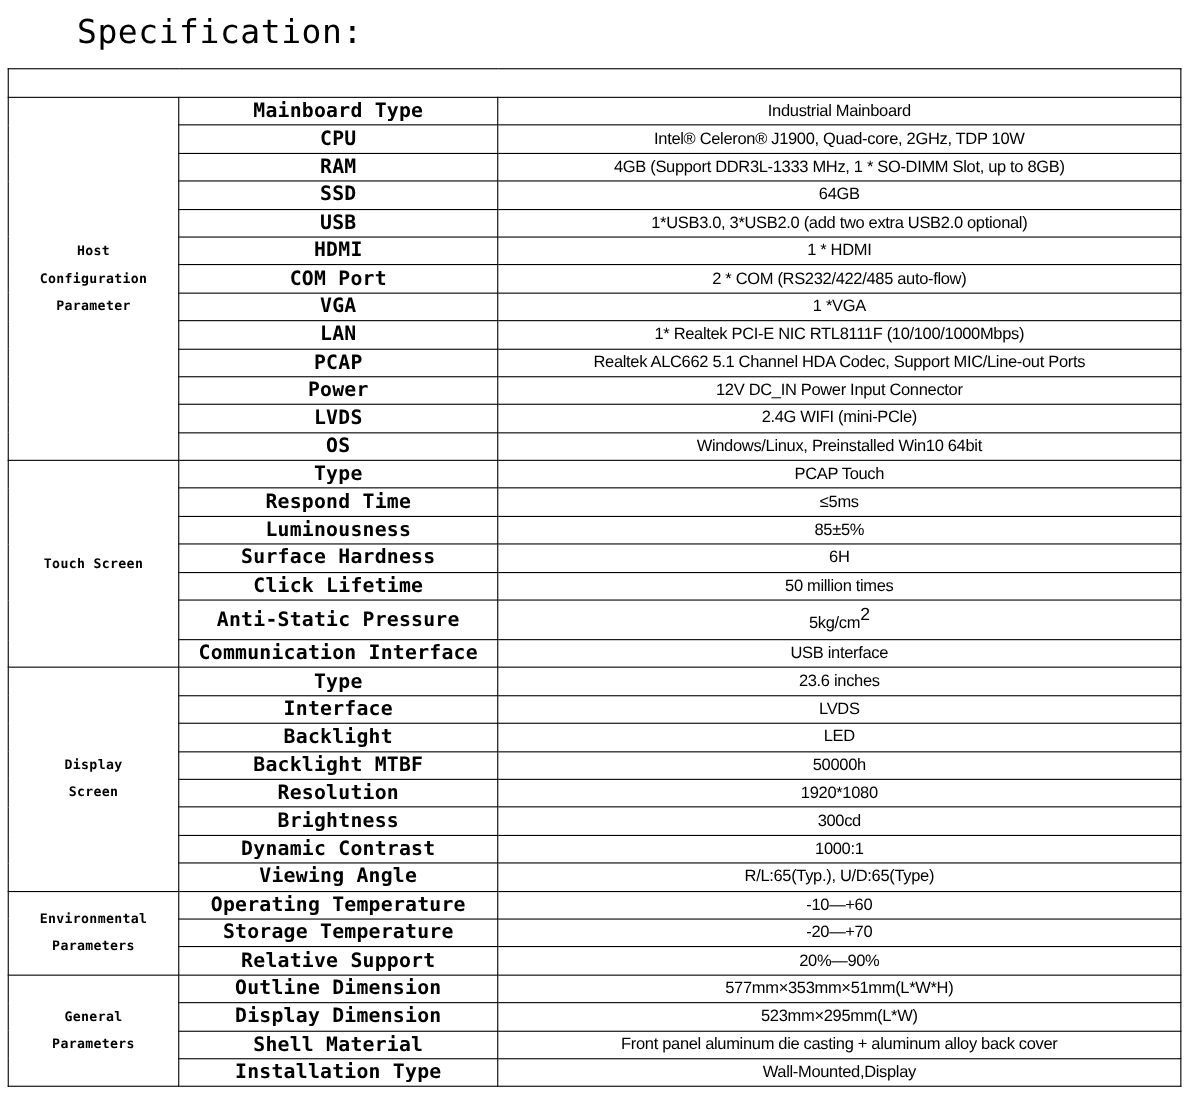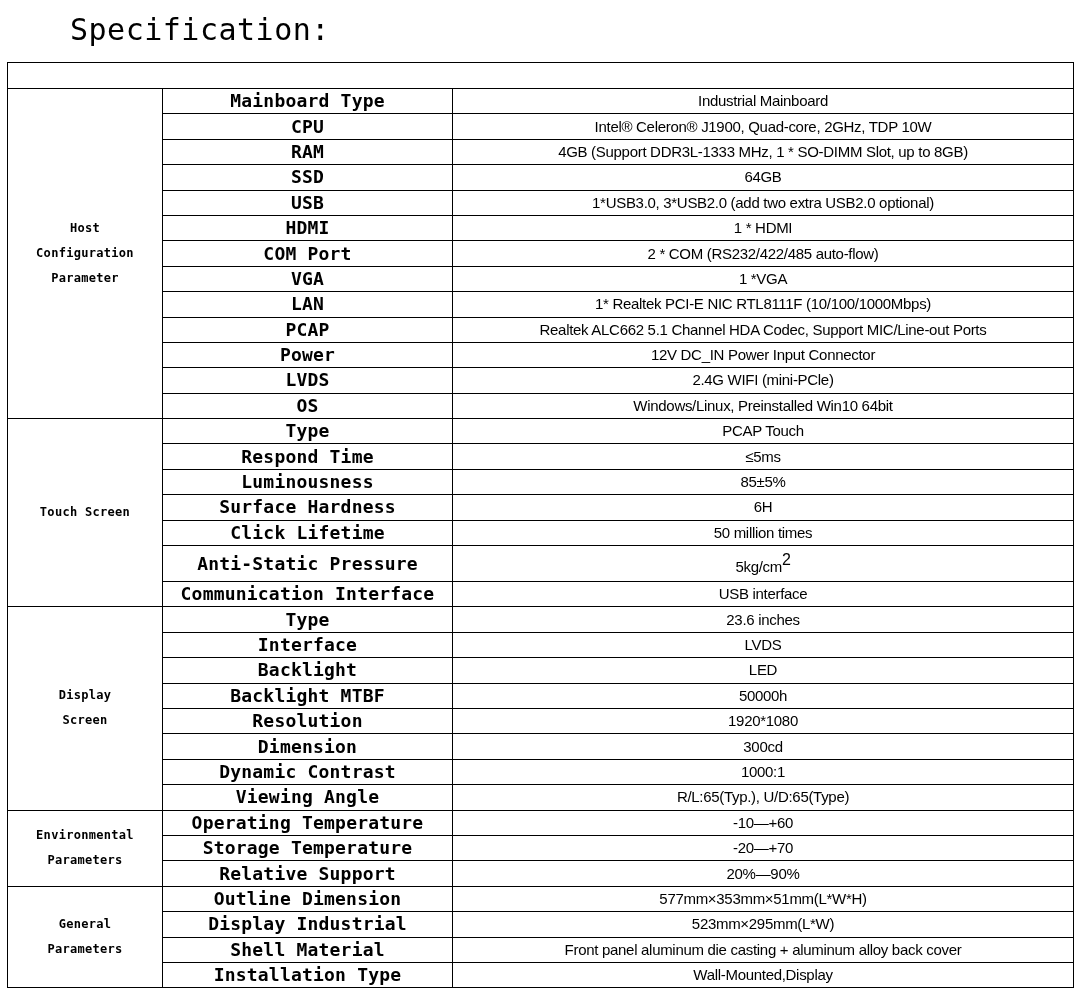--- a/index.html
+++ b/index.html
@@ -190,21 +190,21 @@
     </tr>
     <tr>
       <td class="param">Backlight MTBF</td>
       <td class="value">50000h</td>
     </tr>
     <tr>
       <td class="param">Resolution</td>
       <td class="value">1920*1080</td>
     </tr>
     <tr>
-      <td class="param">Dimension</td>
+      <td class="param">Brightness</td>
       <td class="value">300cd</td>
     </tr>
     <tr>
       <td class="param">Dynamic Contrast</td>
       <td class="value">1000:1</td>
     </tr>
     <tr>
       <td class="param">Viewing Angle</td>
       <td class="value">R/L:65(Typ.), U/D:65(Type)</td>
     </tr>
@@ -228,21 +228,21 @@
 
     <tr>
       <td class="group" rowspan="4">
         <span>General</span><br>
         <span>Parameters</span>
       </td>
       <td class="param">Outline Dimension</td>
       <td class="value">577mm×353mm×51mm(L*W*H)</td>
     </tr>
     <tr>
-      <td class="param">Display Industrial</td>
+      <td class="param">Display Dimension</td>
       <td class="value">523mm×295mm(L*W)</td>
     </tr>
     <tr>
       <td class="param">Shell Material</td>
       <td class="value">Front panel aluminum die casting + aluminum alloy back cover</td>
     </tr>
     <tr>
       <td class="param">Installation Type</td>
       <td class="value">Wall-Mounted,Display</td>
     </tr>

